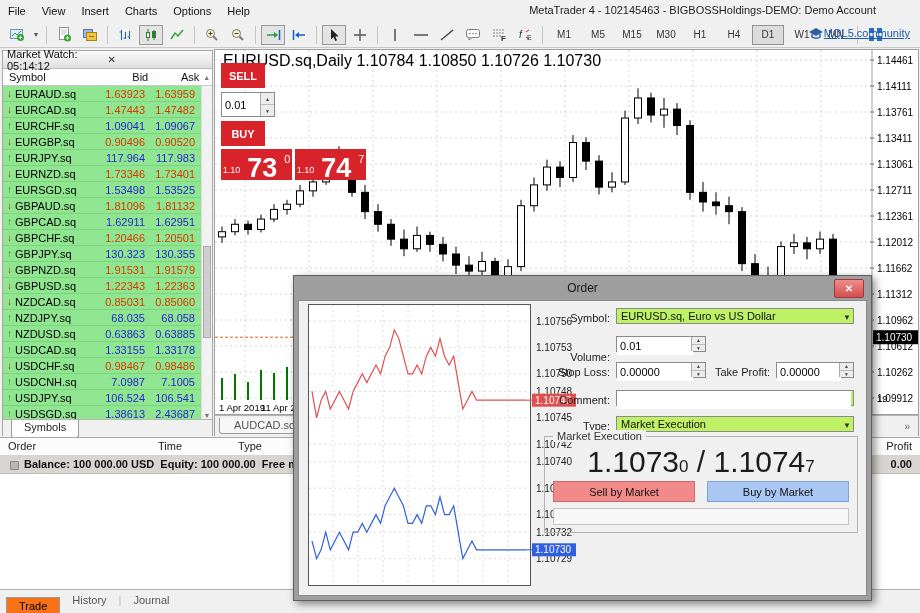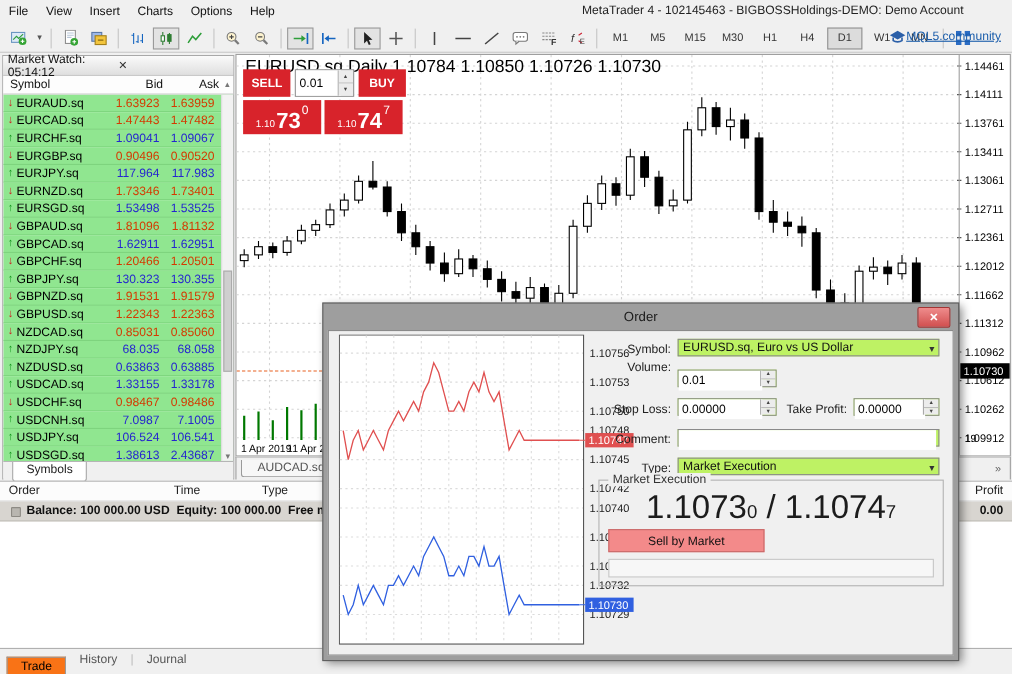--- a/index.html
+++ b/index.html
@@ -45,32 +45,32 @@
   #mw-scrollbar{position:absolute;right:0;top:0;width:10px;height:333px;background:#f2f2f2;border-left:1px solid #ddd;}
   #mw-thumb{position:absolute;left:1px;top:160px;width:8px;height:92px;background:#cfcfcf;border:1px solid #ababab;box-sizing:border-box;}
   #mw-scroll-down{position:absolute;left:0;bottom:0;width:10px;text-align:center;color:#777;font-size:7px;}
   #mw-tabbar{height:18px;background:#f0f0f0;border-top:1px solid #b5b5b5;display:flex;}
   .panel-tab{background:#fff;border:1px solid #9a9a9a;border-top:none;padding:1px 12px 2px 12px;margin-left:8px;
              border-radius:0 0 3px 3px;color:#222;}
   
   #chart-window{left:214px;top:49px;width:705px;height:366px;background:#fff;border:1px solid #9f9f9f;box-sizing:border-box;}
   #chart-ohlc{position:absolute;left:8px;top:2px;color:#000;font-size:16px;z-index:2;}
   #one-click{position:absolute;left:6px;top:13px;z-index:3;width:148px;}
-  #oc-row1{display:flex;gap:4px;}
+  #oc-row1{display:flex;gap:4px;flex-direction:column;}
   .oc-btn{width:44px;height:25px;background:#d8232b;color:#fff;font-weight:bold;font-size:11px;
           display:flex;align-items:center;justify-content:center;}
   #oc-vol{width:54px;height:25px;background:#fff;border:1px solid #8a8a8a;box-sizing:border-box;position:relative;}
   #oc-vol input{width:36px;height:21px;border:none;font-size:11px;font-family:inherit;padding-left:3px;outline:none;}
   .spinner{position:absolute;right:0;top:0;bottom:0;width:13px;border-left:1px solid #aaa;display:flex;flex-direction:column;}
   .spinner div{flex:1;font-size:5px;color:#444;background:#ececec;display:flex;align-items:center;justify-content:center;border-bottom:1px solid #bbb;}
   .spinner div:last-child{border-bottom:none;}
   #oc-row2{display:flex;gap:3px;margin-top:3px;}
   .oc-price{width:71px;height:31px;background:#d8232b;color:#fff;display:flex;align-items:flex-end;justify-content:center;padding-bottom:3px;box-sizing:border-box;}
   .oc-pfx{font-size:9px;margin-bottom:2px;}
-  .oc-big{font-size:20px;font-weight:bold;line-height:18px;margin:0 1px;}
+  .oc-big{font-size:27px;font-weight:bold;line-height:18px;margin:0 7px;}
   .oc-sup{font-size:11px;align-self:flex-start;margin-top:4px;}
   #chart-tabbar{left:214px;top:415px;width:705px;height:21px;background:#f0f0f0;border-top:1px solid #b5b5b5;
                 display:flex;align-items:center;border-left:1px solid #9f9f9f;border-right:1px solid #9f9f9f;box-sizing:border-box;}
   #chart-tab{background:#f7f7f7;border:1px solid #9a9a9a;border-top:none;padding:1px 14px 2px;margin-left:4px;
              border-radius:0 0 3px 3px;color:#555;}
   #chart-tabs-more{position:absolute;right:8px;color:#666;font-size:10px;}
   
   #terminal{left:0;top:437px;width:920px;height:176px;background:#fff;border-top:1px solid #a8a8a8;box-sizing:border-box;}
   #term-header{height:17px;border-bottom:1px solid #d5d5d5;position:relative;color:#222;background:#fcfcfc;}
   #term-balance{height:17px;background:#d8d5d0;border-bottom:1px solid #c2bfba;position:relative;
@@ -712,21 +712,21 @@
       <rect x="224" y="239.30000000013112" width="44" height="13" fill="#3060e0"></rect>
       <text x="227" y="249.30000000013112" font-size="10" fill="#fff">1.10730</text>
     </svg>
 
   <span class="od-label abs" style="left:216px;top:36px">Symbol:</span>
   <div class="od-field od-select abs" style="left:322px;top:32px;width:238px">
     <span>EURUSD.sq, Euro vs US Dollar</span>
     <span class="dd">▼</span>
   </div>
 
-  <span class="od-label abs" style="left:216px;top:52px">Volume:</span>
+  <span class="od-label abs" style="left:216px;top:75px">Volume:</span>
   <div class="od-field abs" style="left:322px;top:60px;width:90px">
     <input value="0.01" style="">
     <div class="spinner">
         <div>▲</div>
         <div>▼</div>
       </div>
   </div>
 
   <span class="od-label abs" style="left:216px;top:90px">Stop Loss:</span>
   <div class="od-field abs" style="left:322px;top:86px;width:90px">
@@ -756,15 +756,16 @@
     <span>Market Execution</span>
     <span class="dd">▼</span>
   </div>
 
   <div id="od-group">
     <span id="od-group-title">Market Execution</span>
     <div id="od-price">
       <span class="pr-main">1.1073</span><span class="pr-last">0</span><span class="pr-main"> / </span><span class="pr-main">1.1074</span><span class="pr-last">7</span>
     </div>
     <div id="od-sell">Sell by Market</div>
+    <div id="od-buy">Buy by Market</div>
     <div id="od-sunken"></div>
   </div>
 </div>
 
 </body></html>

